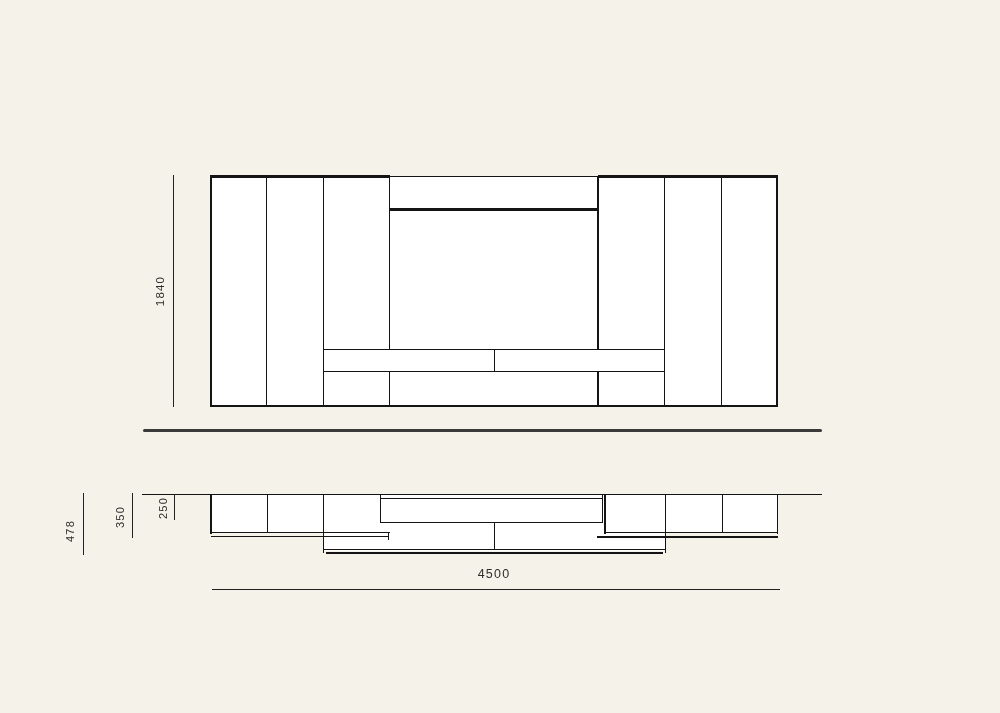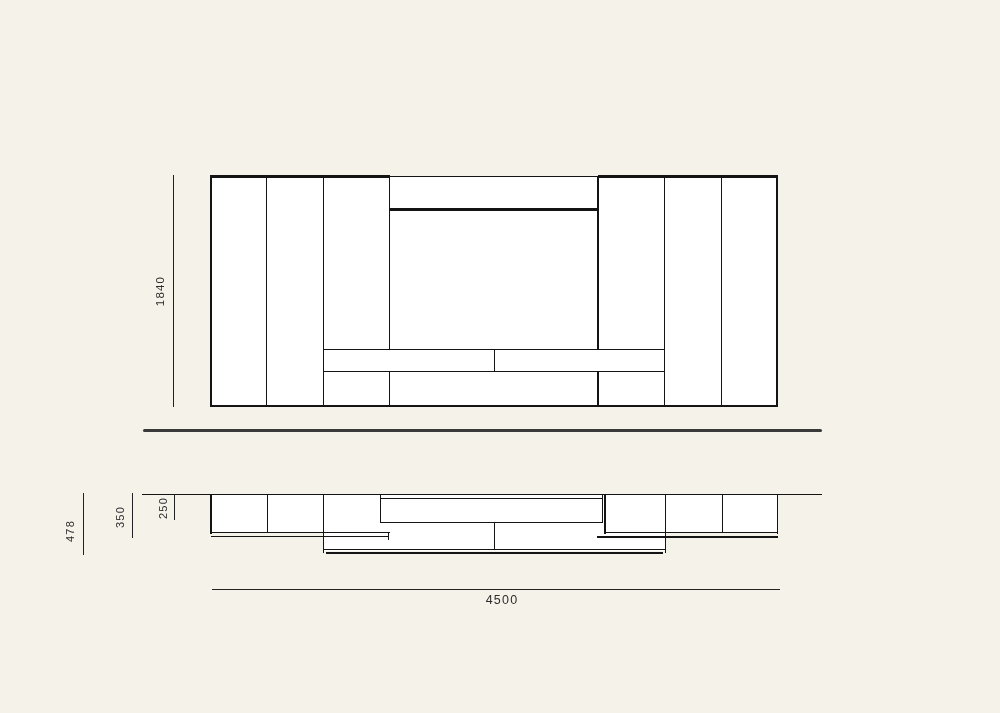--- a/index.html
+++ b/index.html
@@ -99,16 +99,16 @@
     <div class="ln" style="left:326px;top:552px;width:337px;height:2.3px;"></div>
 
     <div class="dln" style="left:83px;top:492.5px;width:1.3px;height:62px;"></div>
     <div class="vlabel" style="left:70px;top:531px;font-size:11px;">478</div>
     <div class="dln" style="left:131.5px;top:492.5px;width:1.3px;height:45px;"></div>
     <div class="vlabel" style="left:119.5px;top:517px;font-size:11px;">350</div>
     <div class="dln" style="left:174px;top:494px;width:1.3px;height:26px;"></div>
     <div class="vlabel" style="left:163px;top:508px;font-size:11px;">250</div>
 
     <div class="dln" style="left:212px;top:589px;width:568px;height:1.3px;"></div>
-    <div class="hlabel" style="left:494px;top:594px;margin-left:8px;">4500</div>
+    <div class="hlabel" style="left:494px;top:568px;">4500</div>
   </div>
 
 </div>
 
 </body></html>

